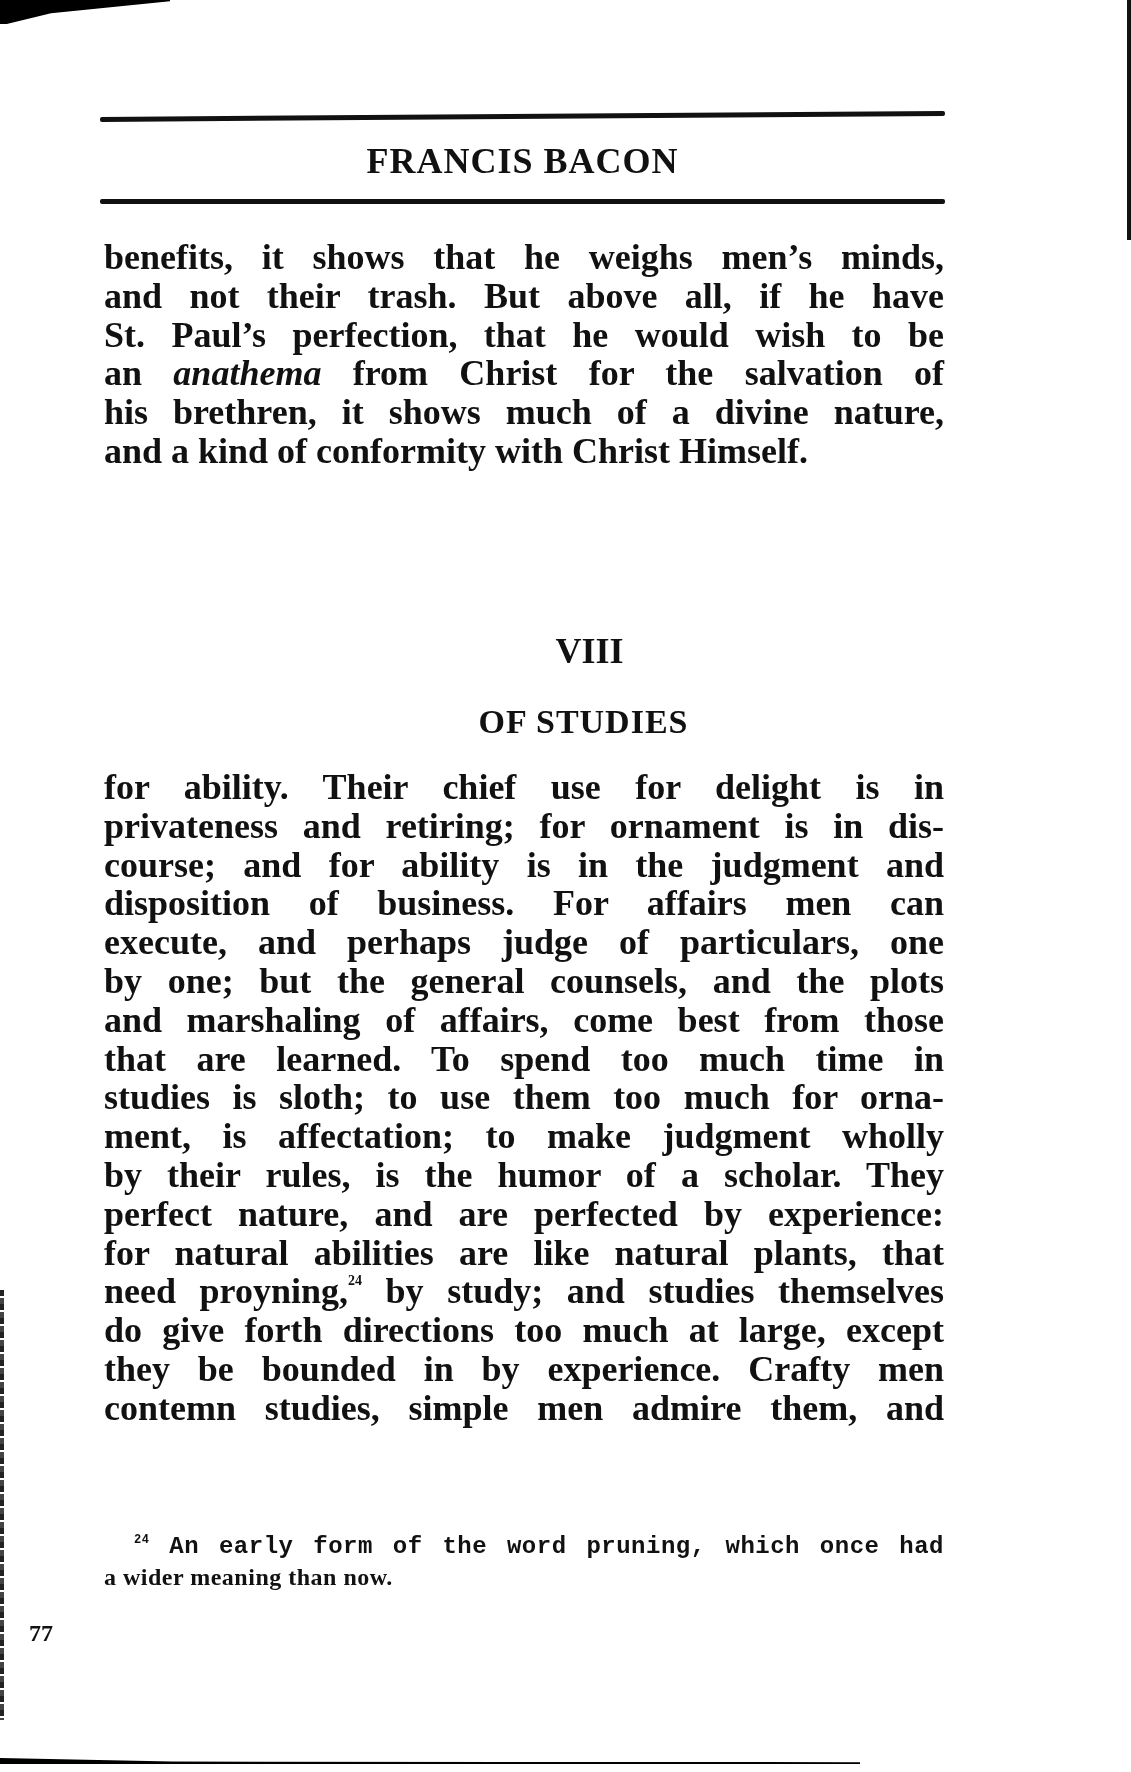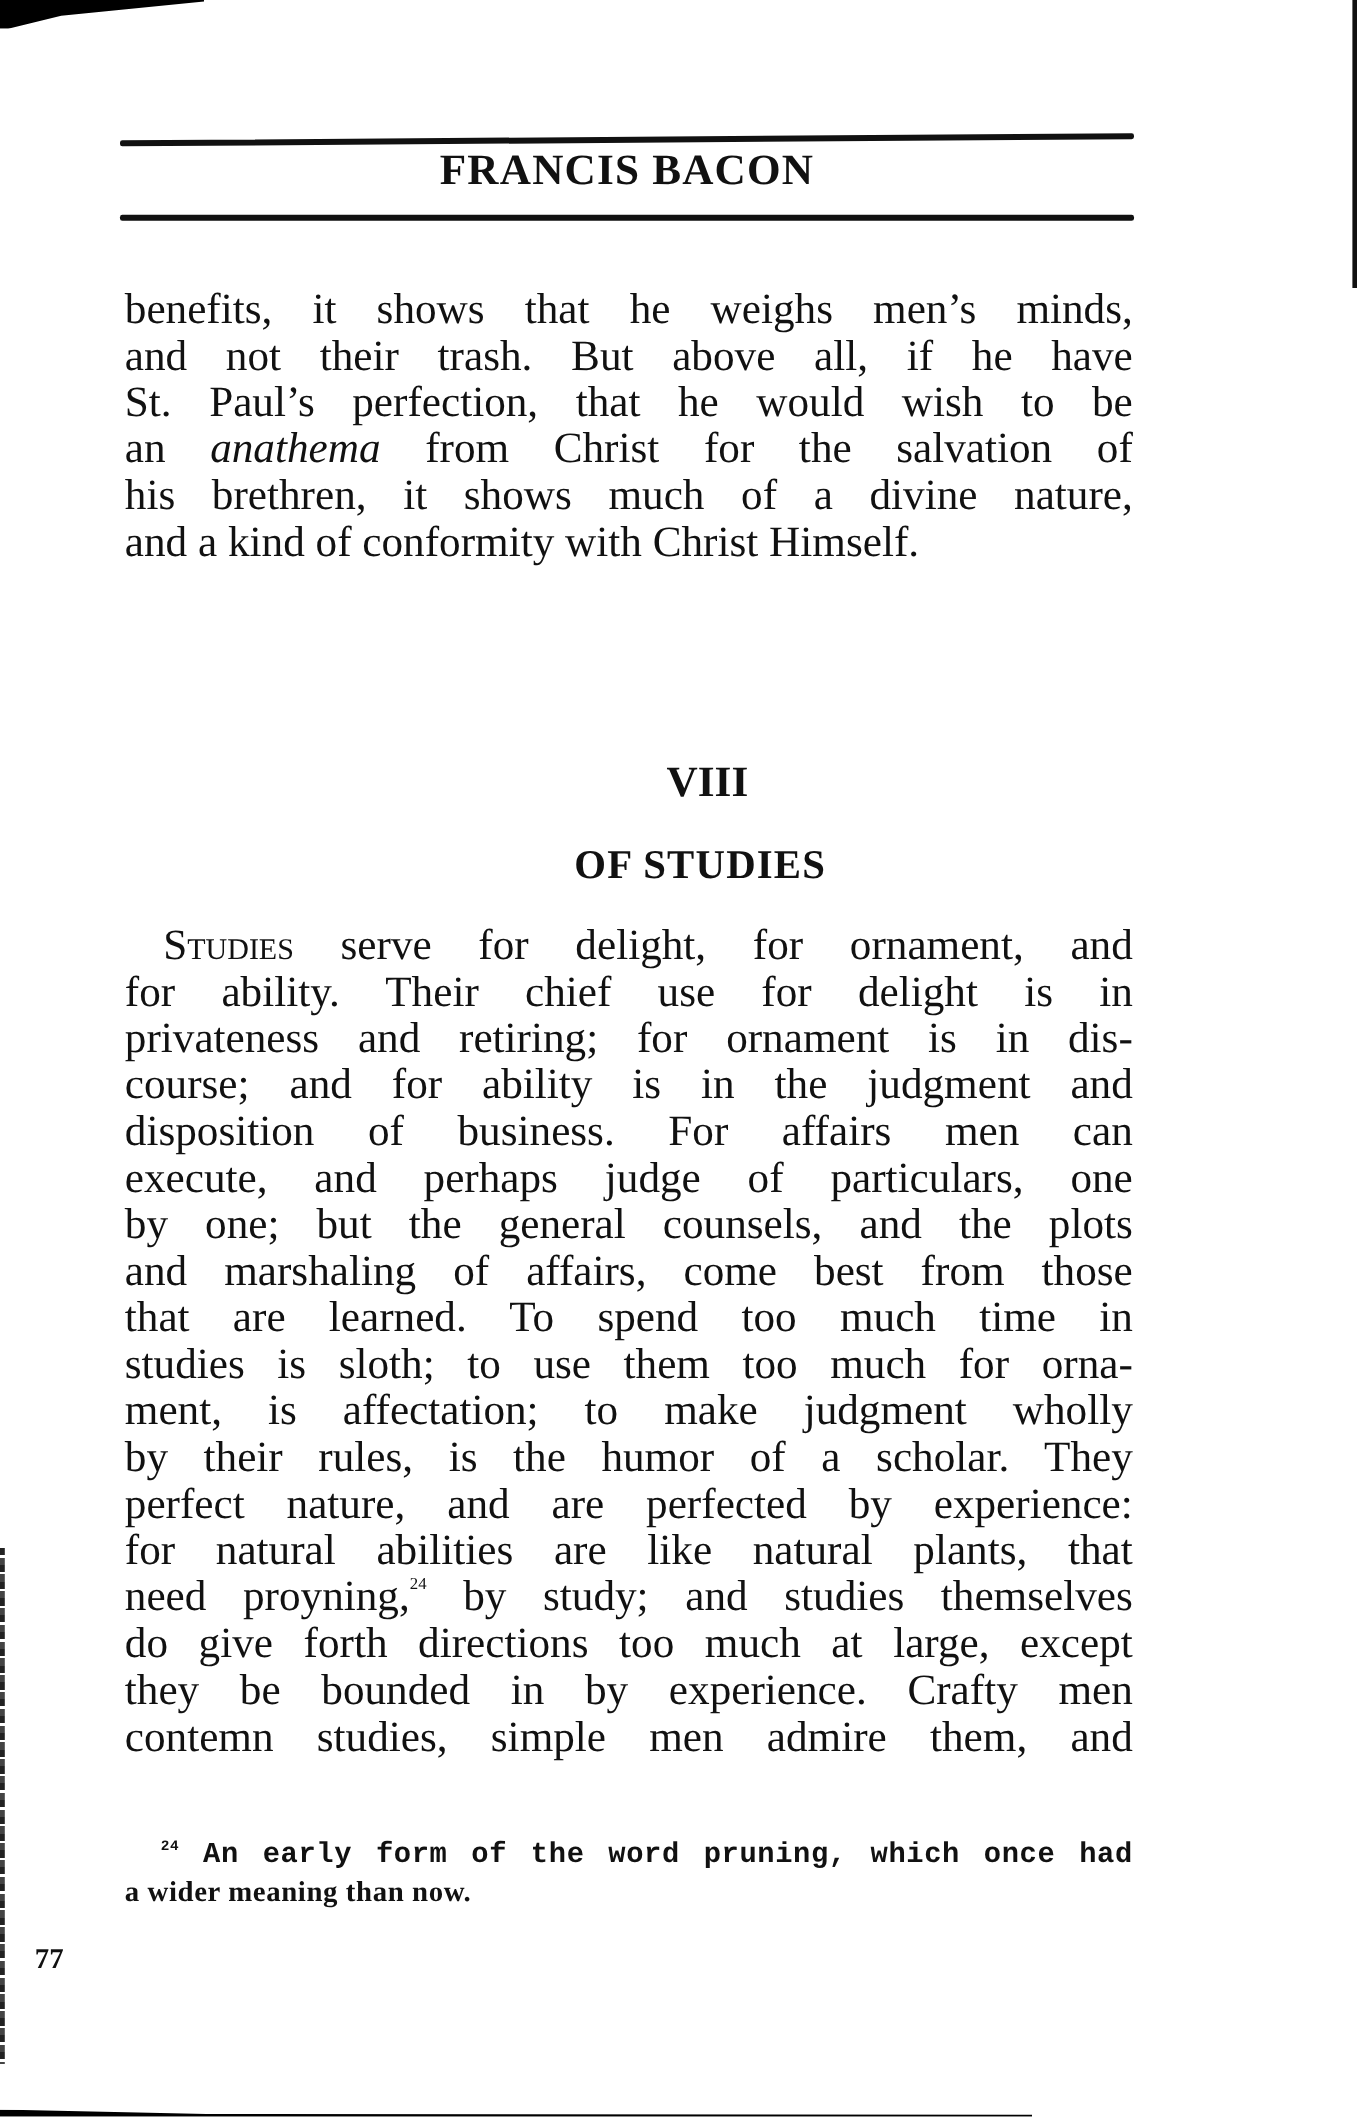--- a/index.html
+++ b/index.html
@@ -53,32 +53,33 @@
       background: #111;
       border-radius: 2px;
     }
     .rule.top { transform: skewY(-0.4deg); }
     .head-title {
       text-align: center;
       font-family: "Liberation Serif", serif;
       font-weight: bold;
       font-size: 36px;
       letter-spacing: 1px;
-      margin: 2px 0 18px 0;
+      margin: 22px 0 18px 0;
       line-height: 40px;
     }
 
     .text-block {
       position: absolute;
       left: 104px;
       width: 840px;
       font-family: "Liberation Serif", serif;
       font-size: 36px;
       line-height: 38.8px;
       text-align: justify;
+      font-weight: bold;
     }
     .line {
       display: block;
       text-align: justify;
       text-align-last: justify;
       white-space: nowrap;
       height: 38.8px;
       overflow: visible;
     }
     .line.last {
@@ -173,21 +174,20 @@
   <span class="line">St. Paul’s perfection, that he would wish to be</span>
   <span class="line"><span>an </span><i>anathema</i><span> from Christ for the salvation of</span></span>
   <span class="line">his brethren, it shows much of a divine nature,</span>
   <span class="line last">and a kind of conformity with Christ Himself.</span>
 </section>
 
 <div class="chapter-number">VIII</div>
 <h2 class="chapter-title" style="margin:0;padding-left:18px;">OF STUDIES</h2>
 
 <section class="text-block essay">
-  <span class="line indent"><span class="small-caps">Studies</span><span> serve for delight, for ornament, and</span></span>
   <span class="line">for ability.  Their chief use for delight is in</span>
   <span class="line">privateness and retiring; for ornament is in dis-</span>
   <span class="line">course; and for ability is in the judgment and</span>
   <span class="line">disposition of business.  For affairs men can</span>
   <span class="line">execute, and perhaps judge of particulars, one</span>
   <span class="line">by one; but the general counsels, and the plots</span>
   <span class="line">and marshaling of affairs, come best from those</span>
   <span class="line">that are learned.   To spend too much time in</span>
   <span class="line">studies is sloth; to use them too much for orna-</span>
   <span class="line">ment, is affectation; to make judgment wholly</span>

